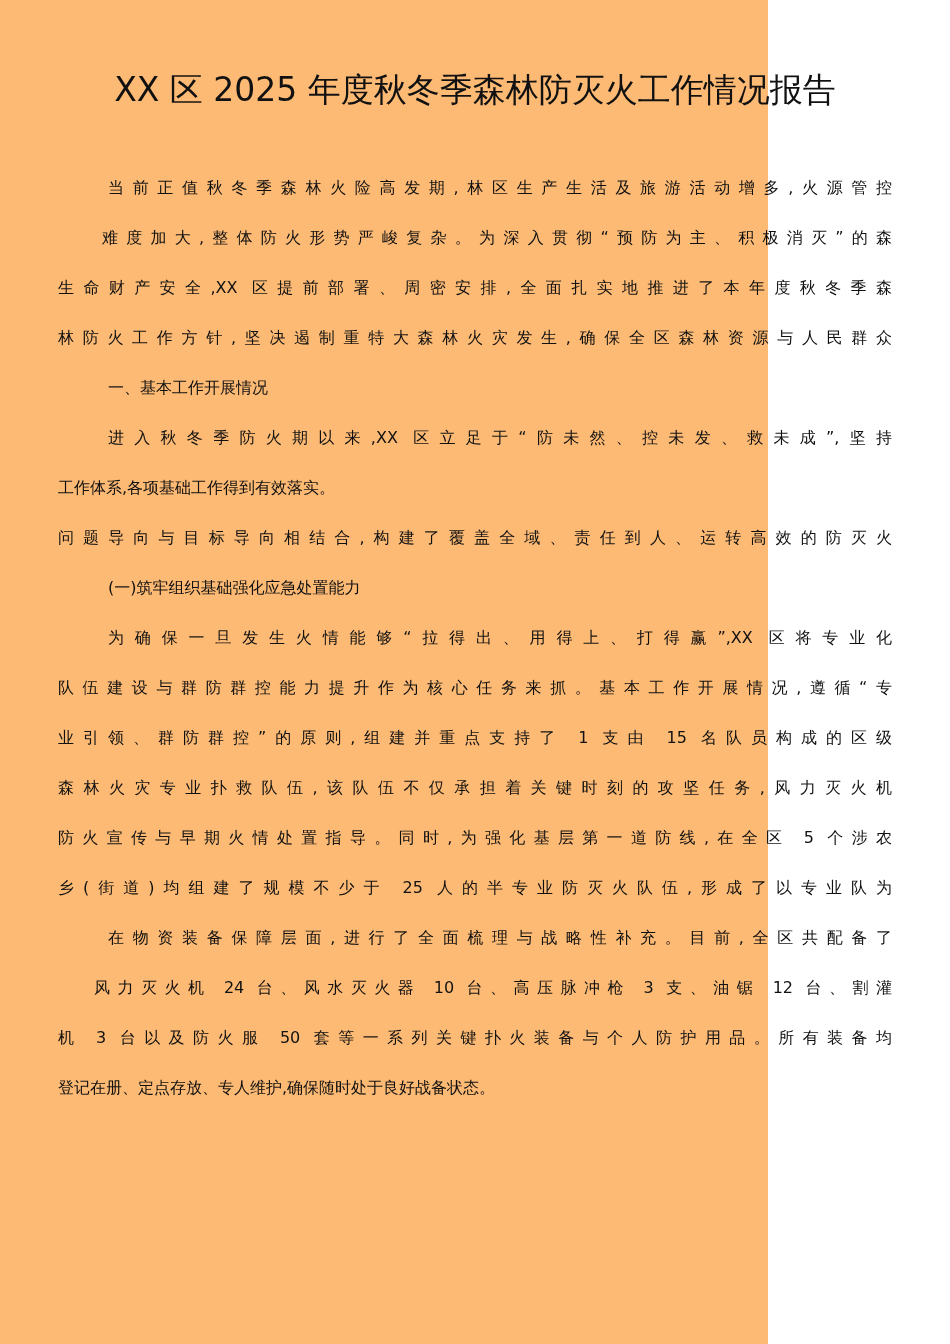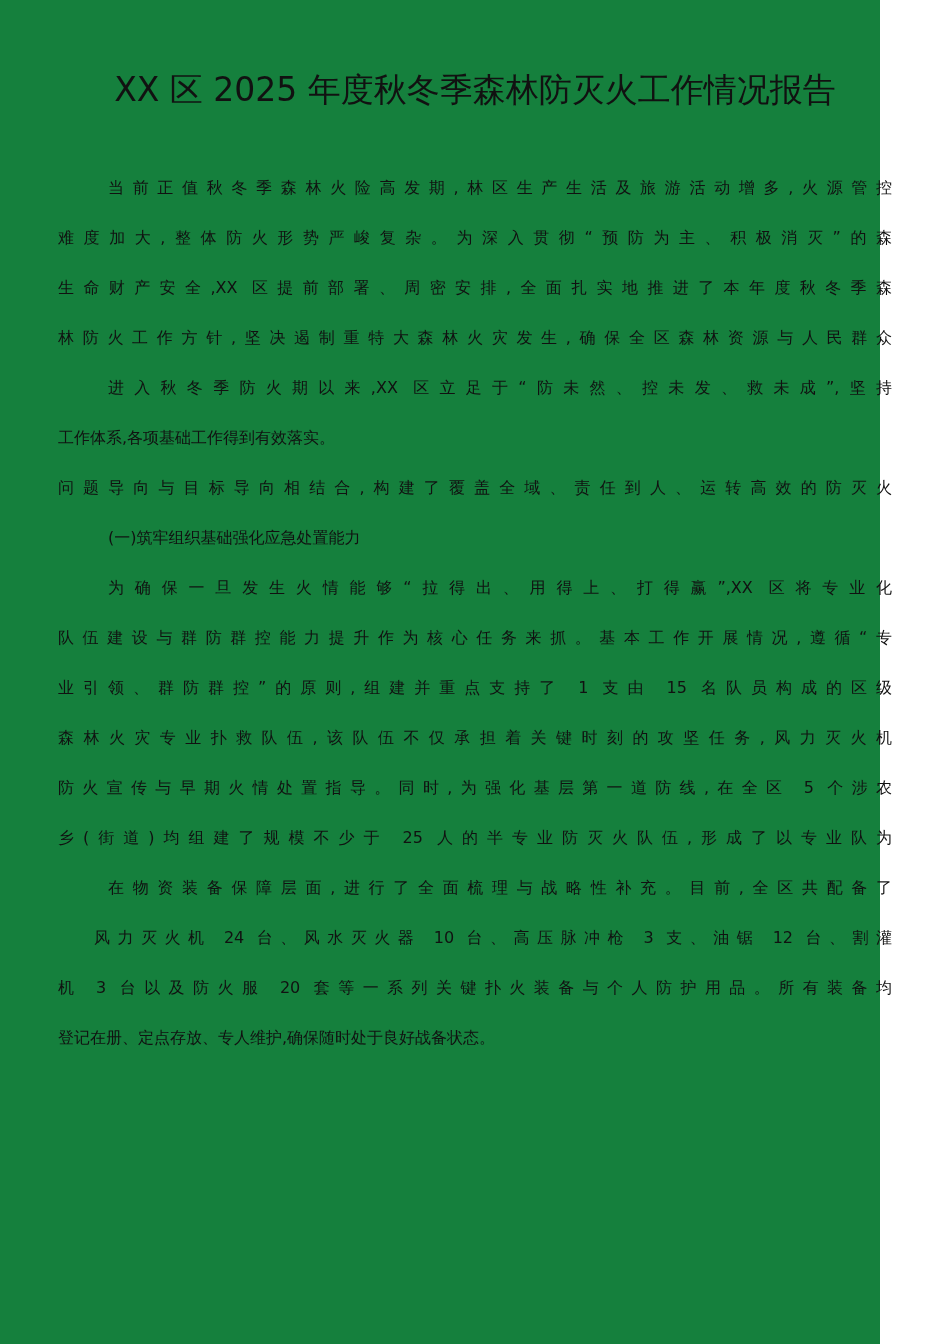--- a/index.html
+++ b/index.html
@@ -11,23 +11,23 @@
       width: 950px;
       height: 1344px;
       position: relative;
       overflow: hidden;
       font-family: "DejaVu Sans", "Liberation Sans", sans-serif;
       color: #111111;
     }
     .page {
       position: absolute;
       left: 0; top: 0;
-      width: 880px;
+      width: 768px;
       height: 1344px;
-      background: #15803d;
+      background: #fdba74;
     }
     .title {
       position: absolute;
       left: 0;
       top: 68px;
       width: 950px;
       text-align: center;
       font-size: 33px;
       line-height: 44px;
       letter-spacing: 0px;
@@ -59,25 +59,28 @@
 </head>
 <body>
 
 <div class="page">
   <div class="title">XX 区 2025 年度秋冬季森林防灭火工作情况报告</div>
 
   <div class="body">
 
     <div>
       <div class="line indent"><span style="white-space: nowrap;">当前正值秋冬季森林火险高发期,林区生产生活及旅游活动增多,火源管控</span></div>
-      <div class="line"><span style="white-space: nowrap;">难度加大,整体防火形势严峻复杂。为深入贯彻“预防为主、积极消灭”的森</span></div>
+      <div class="line"><span style="white-space: nowrap; margin-left: 44px;">难度加大,整体防火形势严峻复杂。为深入贯彻“预防为主、积极消灭”的森</span></div>
       <div class="line"><span style="white-space: nowrap;">生命财产安全,XX 区提前部署、周密安排,全面扎实地推进了本年度秋冬季森</span></div>
       <div class="line"><span style="white-space: nowrap;">林防火工作方针,坚决遏制重特大森林火灾发生,确保全区森林资源与人民群众</span></div>
     </div>
 
+    <div>
+      <div class="line indent last">一、基本工作开展情况</div>
+    </div>
 
     <div>
       <div class="line indent"><span style="white-space: nowrap;">进入秋冬季防火期以来,XX 区立足于“防未然、控未发、救未成”,坚持</span></div>
       <div class="line last">工作体系,各项基础工作得到有效落实。</div>
       <div class="line"><span style="white-space: nowrap;">问题导向与目标导向相结合,构建了覆盖全域、责任到人、运转高效的防灭火</span></div>
     </div>
 
     <div>
       <div class="line indent last">(一)筑牢组织基础强化应急处置能力</div>
     </div>
@@ -87,17 +90,17 @@
       <div class="line"><span style="white-space: nowrap;">队伍建设与群防群控能力提升作为核心任务来抓。基本工作开展情况,遵循“专</span></div>
       <div class="line"><span style="white-space: nowrap;">业引领、群防群控”的原则,组建并重点支持了 1 支由 15 名队员构成的区级</span></div>
       <div class="line"><span style="white-space: nowrap;">森林火灾专业扑救队伍,该队伍不仅承担着关键时刻的攻坚任务,风力灭火机</span></div>
       <div class="line"><span style="white-space: nowrap;">防火宣传与早期火情处置指导。同时,为强化基层第一道防线,在全区 5 个涉农</span></div>
       <div class="line"><span style="white-space: nowrap;">乡(街道)均组建了规模不少于 25 人的半专业防灭火队伍,形成了以专业队为</span></div>
     </div>
 
     <div>
       <div class="line indent"><span style="white-space: nowrap;">在物资装备保障层面,进行了全面梳理与战略性补充。目前,全区共配备了</span></div>
       <div class="line"><span style="white-space: nowrap; margin-left: 36px;">风力灭火机 24 台、风水灭火器 10 台、高压脉冲枪 3 支、油锯 12 台、割灌</span></div>
-      <div class="line"><span style="white-space: nowrap;">机 3 台以及防火服 20 套等一系列关键扑火装备与个人防护用品。所有装备均</span></div>
+      <div class="line"><span style="white-space: nowrap;">机 3 台以及防火服 50 套等一系列关键扑火装备与个人防护用品。所有装备均</span></div>
       <div class="line last">登记在册、定点存放、专人维护,确保随时处于良好战备状态。</div>
     </div>
   </div>
 </div>
 
 </body></html>

